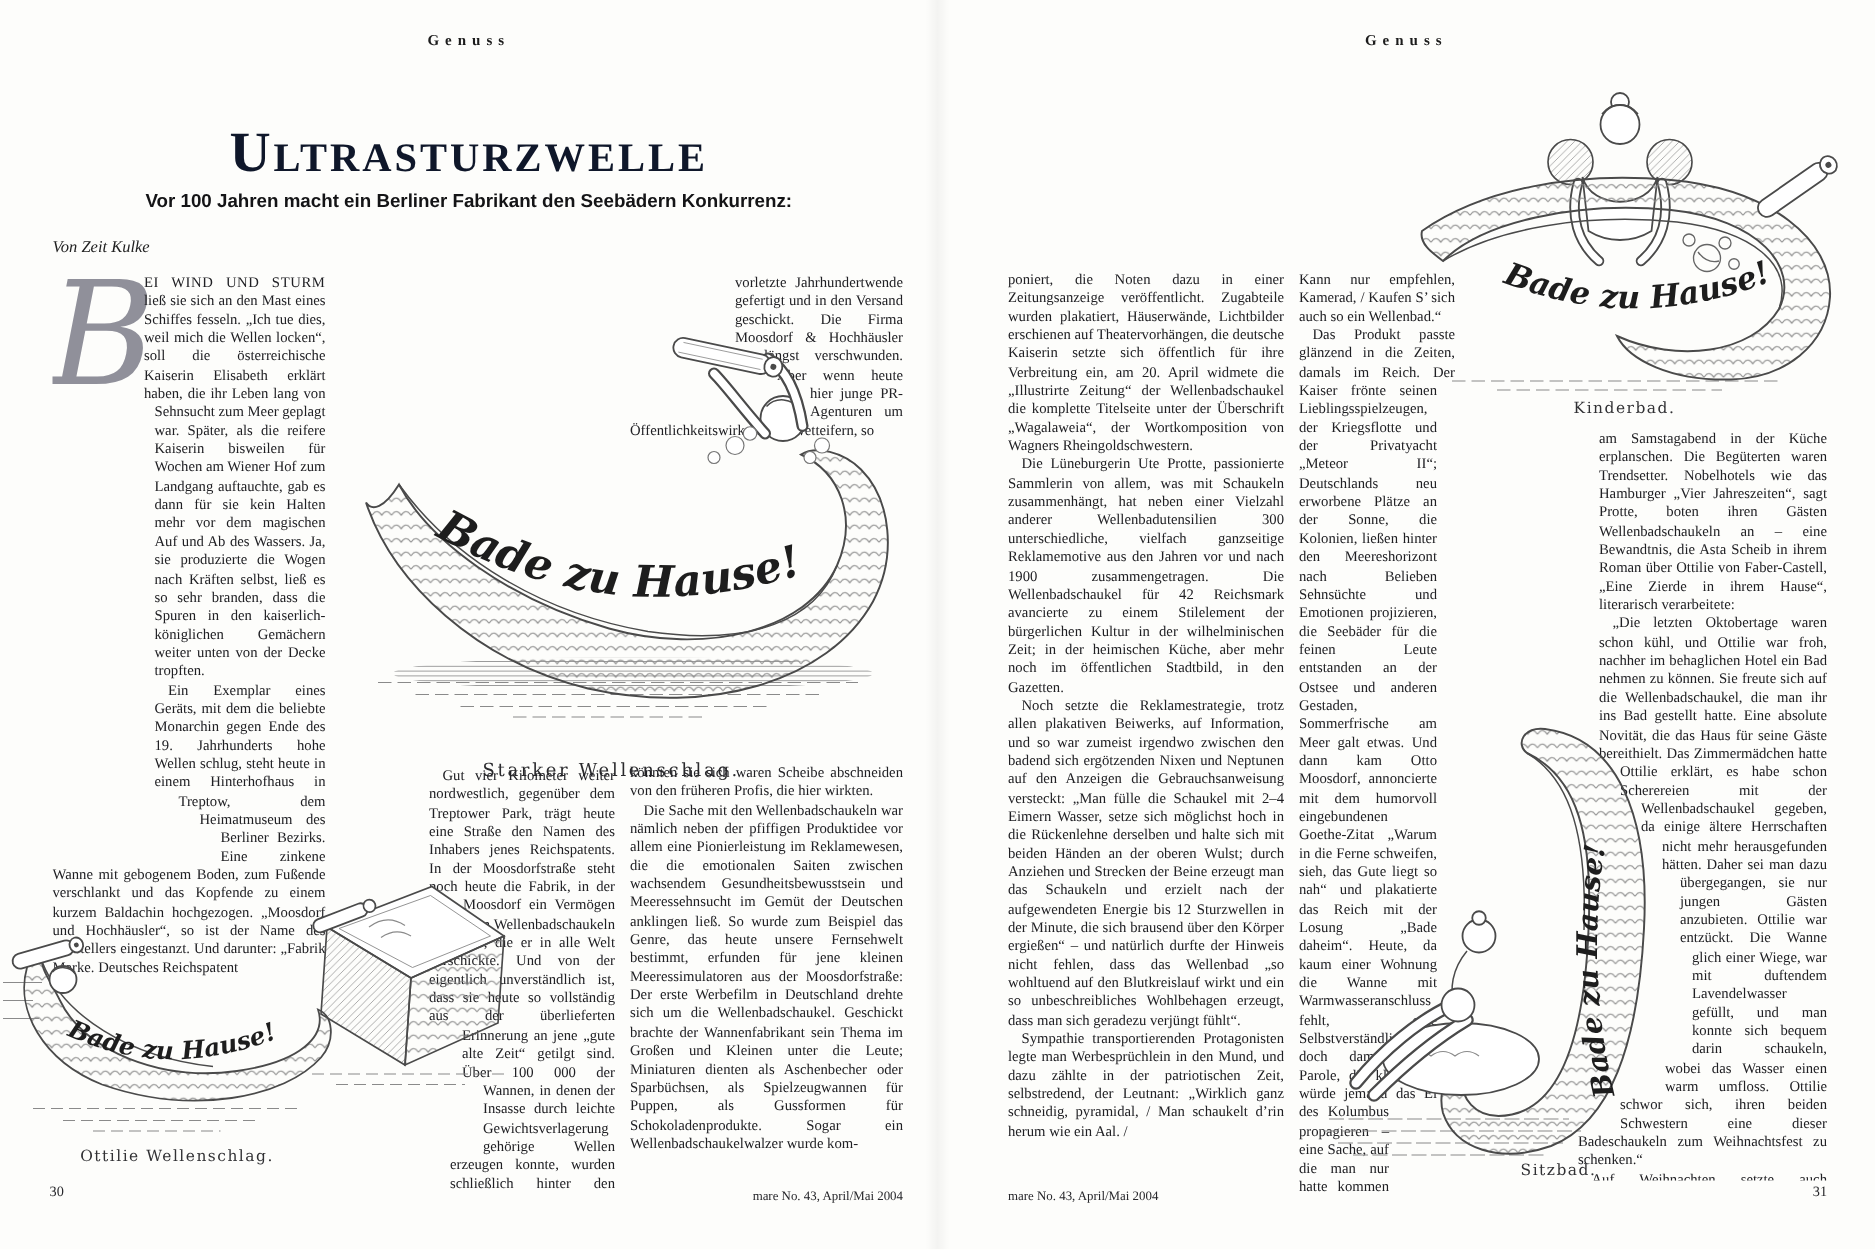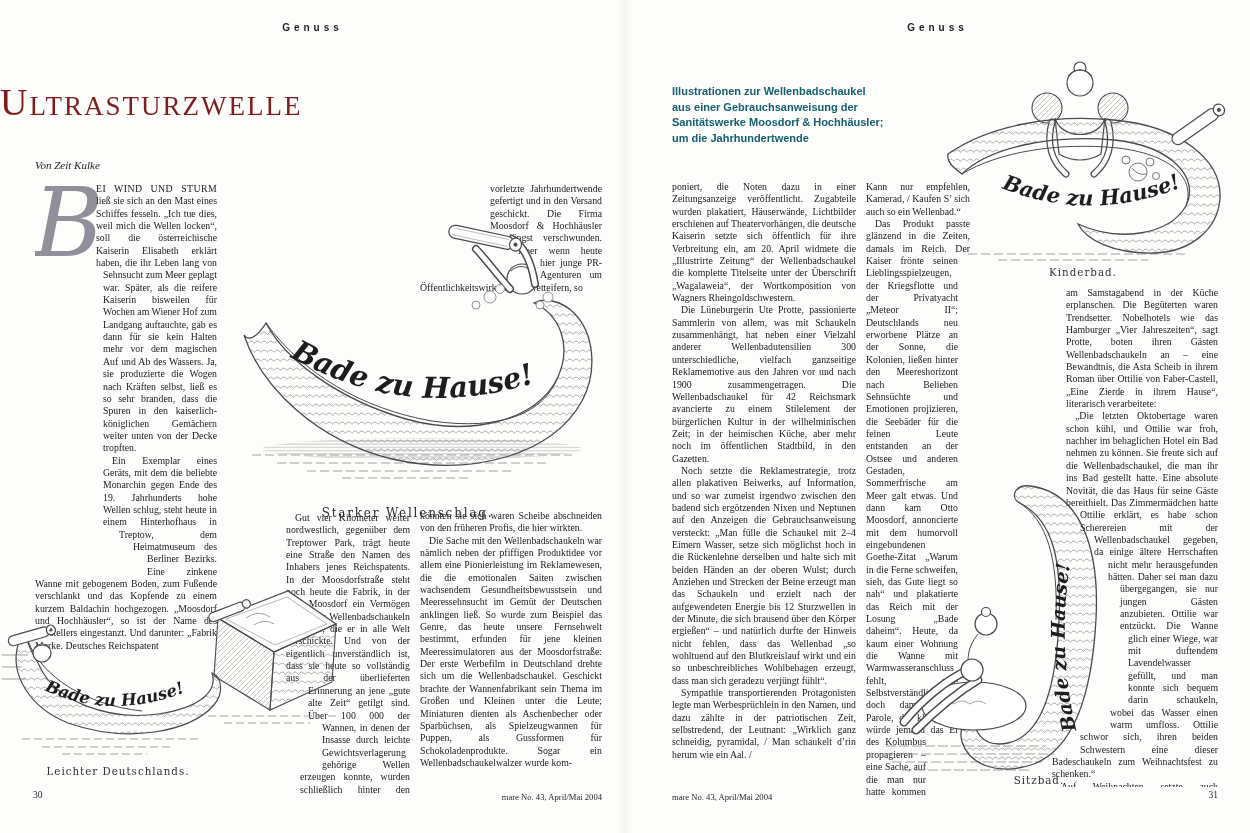--- a/index.html
+++ b/index.html
@@ -1,23 +1,23 @@
 <!DOCTYPE html>
 <html lang="de"><head>
 <meta charset="utf-8">
 <style>
   html,body{margin:0;padding:0;background:#ffffff;}
   .spread{position:relative;width:1250px;height:833px;background:#fdfdfb;overflow:hidden;
           font-family:"Liberation Serif",serif;color:#202024;}
   .gutter{position:absolute;left:617px;top:0;width:16px;height:833px;
           background:linear-gradient(90deg,rgba(0,0,0,0) 0%,rgba(0,0,0,0.04) 50%,rgba(0,0,0,0) 100%);}
-  .pg-header{position:absolute;top:22px;text-align:center;font-family:Liberation Sans, sans-serif;
+  .pg-header{position:absolute;top:22px;text-align:center;font-family:Liberation Serif, serif;
              font-weight:bold;font-size:10px;letter-spacing:4px;color:#1c1c1c;}
-  .title{position:absolute;top:80px;left:0;width:625px;
-         font-variant:small-caps;font-size:38px;letter-spacing:2px;color:#7f1d1d;}
+  .title{position:absolute;top:80px;left:0;width:625px;text-align:center;
+         font-variant:small-caps;font-size:38px;letter-spacing:2px;color:#0f172a;font-weight:bold;}
   .subtitle{position:absolute;top:126px;left:0;width:625px;text-align:center;
             font-family:"Liberation Sans",sans-serif;font-weight:bold;font-size:12.5px;
             line-height:17px;color:#141416;}
   .subtitle p{margin:0;}
   .byline{position:absolute;left:35px;top:159px;font-style:italic;font-size:11px;color:#222;}
   .col{position:absolute;text-align:justify;font-size:9.8px;line-height:12.35px;overflow:hidden;
        hyphens:auto;-webkit-hyphens:auto;}
   .col p{margin:0;text-indent:0;}
   .ind-all p{text-indent:9px;}
   .ind-rest p + p{text-indent:9px;}
@@ -61,20 +61,21 @@
     </defs>
   </svg>
 
   <div class="gutter"></div>
 
   <div class="pg-header" style="left:0;width:625px">Genuss</div>
 
   <div class="title">Ultrasturzwelle</div>
 
   <div class="subtitle">
+      <p>Vor 100 Jahren macht ein Berliner Fabrikant den Seebädern Konkurrenz:</p>
     </div>
 
   <div class="byline">Von Zeit Kulke</div>
 
   <div class="col ind-all" style="left:35px;top:183px;width:182px;height:602px">
     <span class="dropcap">B</span>
     <div class="sp cl" style="width:52px;height:13px;margin-top:240px"></div>
     <div class="sp cl" style="width:68px;height:13px"></div>
     <div class="sp cl" style="width:84px;height:13px"></div>
     <div class="sp cl" style="width:98px;height:13px"></div>
@@ -177,33 +178,27 @@
     </g>
     <circle cx="40" cy="42" r="9" class="outline"></circle>
     <path d="M33,37 a10,10 0 0 1 15,1" class="thin"></path>
     <path id="tpD" d="M36,76 Q 114,116 204,72" fill="none"></path>
     <text class="scripttext" font-size="16.5"><textPath href="#tpD" startOffset="4%">Bade zu Hause!</textPath></text>
     <g class="faint">
       <path d="M20,128 h180 M40,136 h130 M60,143 h85" stroke-dasharray="8 4"></path>
     </g>
   </svg>
 
-  <div class="caption" style="left:18px;top:765px;width:200px">Leichter Deutschlands.</div>
+  <div class="caption" style="left:18px;top:765px;width:200px">Ottilie Wellenschlag.</div>
 
   <div class="folio" style="left:33px;top:790px">30</div>
   <div class="issue" style="left:390px;top:792px;width:212px;text-align:right">mare No. 43, April/Mai 2004</div>
 
   <div class="pg-header" style="left:625px;width:625px">Genuss</div>
 
-  <div class="credit" style="color:#14606f">
-      <p>Illustrationen zur Wellenbadschaukel</p>
-      <p>aus einer Gebrauchsanweisung der</p>
-      <p>Sanitätswerke Moosdorf &amp; Hochhäusler;</p>
-      <p>um die Jahrhundertwende</p>
-    </div>
 
   <svg class="illus" style="left:928px;top:56px" width="305" height="208" viewBox="0 0 305 208">
     <g class="faint">
       <path d="M40,198 h220 M70,204 h150" stroke-dasharray="9 4"></path>
     </g>
     <circle cx="152" cy="12" r="6" class="outline"></circle>
     <circle cx="152" cy="27" r="13" class="outline"></circle>
     <path d="M140,20 a15,15 0 0 1 24,0" class="thin"></path>
     <circle cx="119" cy="52" r="15" fill="url(#ht)" stroke="#4a4a4a" stroke-width="1.1"></circle>
     <circle cx="185" cy="52" r="15" fill="url(#ht)" stroke="#4a4a4a" stroke-width="1.1"></circle>
@@ -230,21 +225,21 @@
     <text class="scripttext" font-size="21"><textPath href="#tpB" startOffset="5%">Bade zu Hause!</textPath></text>
   </svg>
 
   <div class="caption" style="left:1008px;top:266px;width:150px">Kinderbad.</div>
 
   <div class="col ind-rest" style="left:672px;top:181px;width:184px;height:612px">
     <div>
         <p>poniert, die Noten dazu in einer Zeitungsanzeige veröffentlicht. Zugabteile wurden plakatiert, Häuserwände, Lichtbilder erschienen auf Theatervorhängen, die deutsche Kaiserin setzte sich öffentlich für ihre Verbreitung ein, am 20. April widmete die „Illustrirte Zeitung“ der Wellenbadschaukel die komplette Titelseite unter der Überschrift „Wagalaweia“, der Wortkomposition von Wagners Rheingoldschwestern.</p>
         <p>Die Lüneburgerin Ute Protte, passionierte Sammlerin von allem, was mit Schaukeln zusammenhängt, hat neben einer Vielzahl anderer Wellenbadutensilien 300 unterschiedliche, vielfach ganzseitige Reklamemotive aus den Jahren vor und nach 1900 zusammengetragen. Die Wellenbadschaukel für 42 Reichsmark avancierte zu einem Stilelement der bürgerlichen Kultur in der wilhelminischen Zeit; in der heimischen Küche, aber mehr noch im öffentlichen Stadtbild, in den Gazetten.</p>
         <p>Noch setzte die Reklamestrategie, trotz allen plakativen Beiwerks, auf Information, und so war zumeist irgendwo zwischen den badend sich ergötzenden Nixen und Neptunen auf den Anzeigen die Gebrauchsanweisung versteckt: „Man fülle die Schaukel mit 2–4 Eimern Wasser, setze sich möglichst hoch in die Rückenlehne derselben und halte sich mit beiden Händen an der oberen Wulst; durch Anziehen und Strecken der Beine erzeugt man das Schaukeln und erzielt nach der aufgewendeten Energie bis 12 Sturzwellen in der Minute, die sich brausend über den Körper ergießen“ – und natürlich durfte der Hinweis nicht fehlen, dass das Wellenbad „so wohltuend auf den Blutkreislauf wirkt und ein so unbeschreibliches Wohlbehagen erzeugt, dass man sich geradezu verjüngt fühlt“.</p>
-        <p>Sympathie transportierenden Protagonisten legte man Werbesprüchlein in den Namen, und dazu zählte in der patriotischen Zeit, selbstredend, der Leutnant: „Wirklich ganz schneidig, pyramidal, / Man schaukelt d’rin herum wie ein Aal. /</p>
+        <p>Sympathie transportierenden Protagonisten legte man Werbesprüchlein in den Mund, und dazu zählte in der patriotischen Zeit, selbstredend, der Leutnant: „Wirklich ganz schneidig, pyramidal, / Man schaukelt d’rin herum wie ein Aal. /</p>
       </div>
   </div>
 
   <div class="col ind-rest" style="left:866px;top:181px;width:178px;height:614px">
     <div class="spr" style="width:74px;height:66px"></div>
     <div class="spr cr" style="width:36px;height:13px"></div>
     <div class="spr cr" style="width:50px;height:160px;margin-top:282px"></div>
     <div class="spr cr" style="width:86px;height:37px"></div>
     <div class="spr cr" style="width:118px;height:50px"></div>
     <div>

